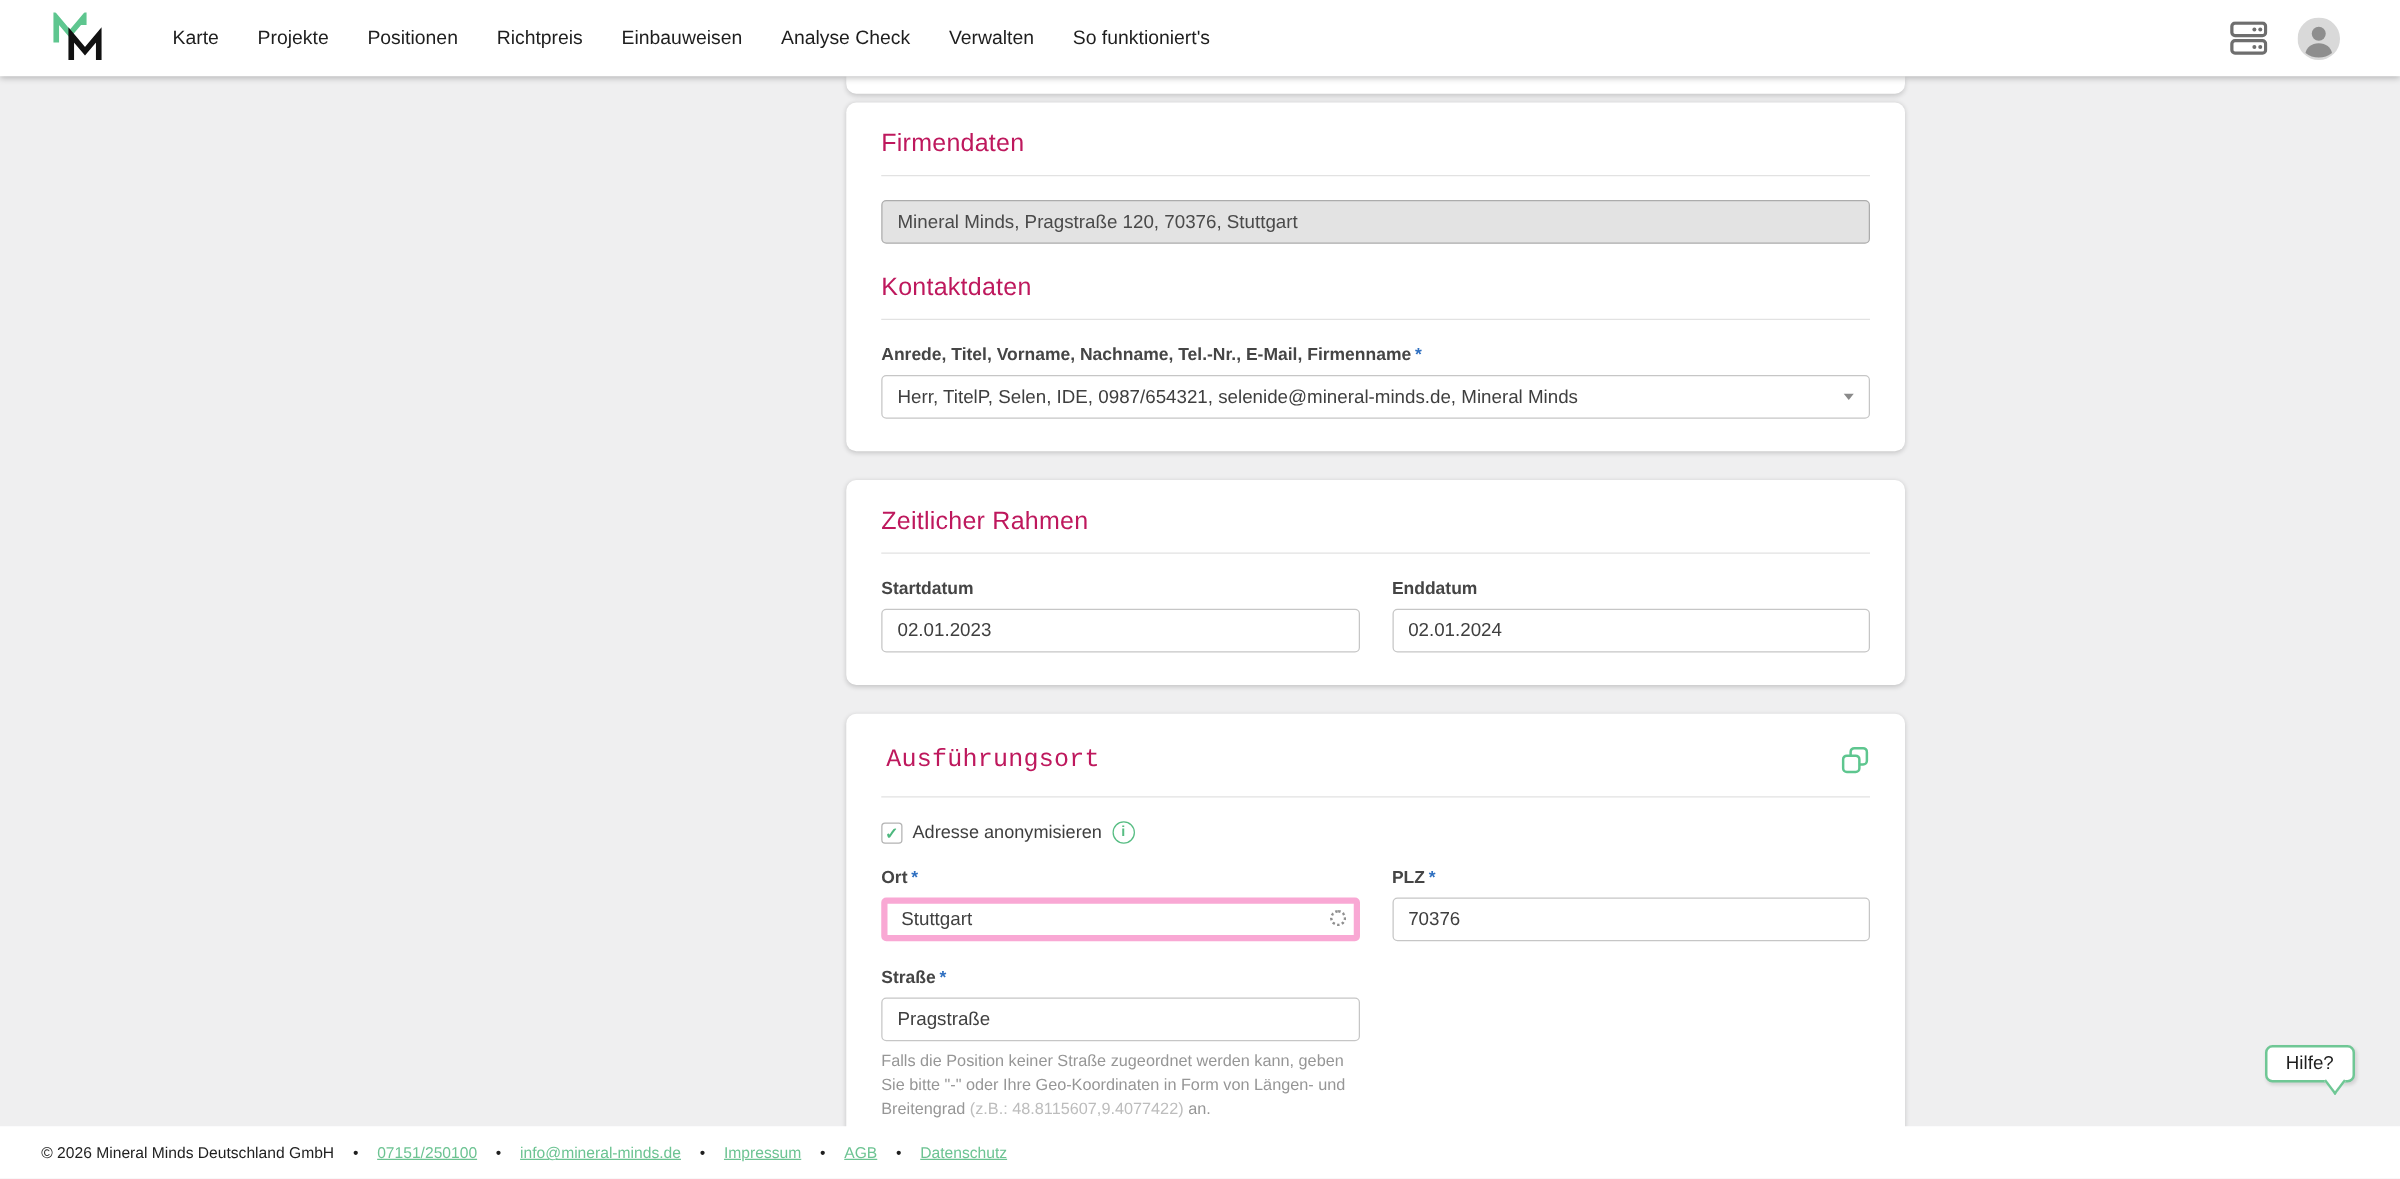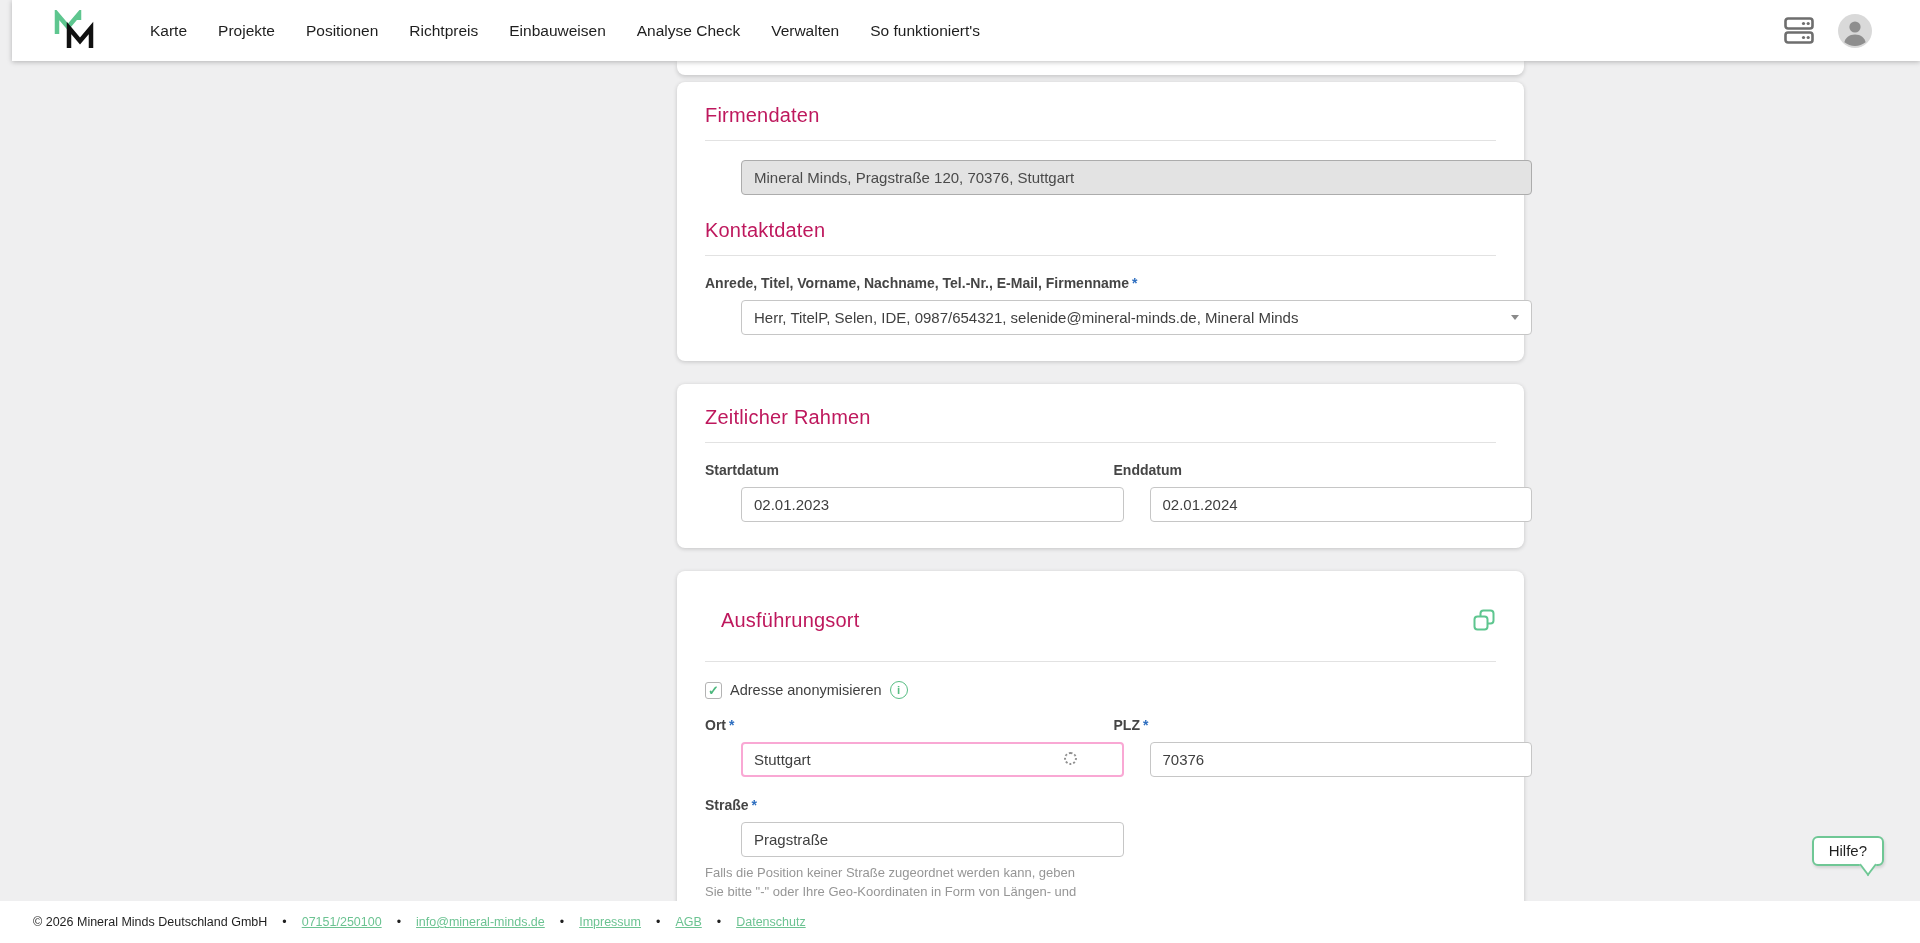--- a/index.html
+++ b/index.html
@@ -8,21 +8,21 @@
     width:1920px; height:943px;
     background:#efeff0;
     font-family:"Liberation Sans", sans-serif;
     overflow:hidden;
     position:relative;
     color:#3d3d3d;
   }
 
   
   .navbar {
-    position:absolute; top:0; left:12px; right:0; height:61px;
+    position:absolute; top:0; left:0; right:0; height:61px;
     background:#ffffff;
     box-shadow:0 1px 5px rgba(0,0,0,.25);
     display:flex; align-items:center;
     z-index:40;
   }
   .logo { margin-left:40px; display:flex; align-items:center; }
   .nav-items { display:flex; margin-left:54px; gap:31px; }
   .nav-item {
     font-size:15.5px; font-weight:500; color:#1e1e1e;
     cursor:pointer; white-space:nowrap;
@@ -48,53 +48,53 @@
   .divider { border:none; border-top:1px solid #e2e2e2; margin:0 0 19px; }
   .field-label {
     display:block; font-size:14px; font-weight:700; color:#454545; margin-bottom:9px;
   }
   .req { color:#2e6fc0; margin-left:3px; font-weight:700; }
   .text-input, .select-box {
     width:100%; height:35px;
     border:1px solid #c6c6c6; border-radius:4px;
     background:#fff; color:#3f3f3f;
     font-size:15px; font-family:"Liberation Sans", sans-serif;
-    padding:0 12px; outline:none;margin-left:36px;
+    padding:0 12px; outline:none;
   }
   .input-disabled { background:#e3e3e3; border-color:#acacac; color:#4a4a4a; }
   .select-box {
     display:flex; align-items:center; justify-content:space-between; cursor:pointer;
   }
   .caret {
     width:0; height:0; margin-left:10px; flex:none;
     border-left:4px solid transparent; border-right:4px solid transparent;
     border-top:5px solid #8a8a8a;
   }
   .subsection-gap { height:24px; }
   .grid2 { display:grid; grid-template-columns:1fr 1fr; column-gap:26px; row-gap:20px; }
 
   
   .card-head { display:flex; align-items:center; justify-content:space-between; margin-bottom:13px; }
-  .card-head h2 { margin:16px; }
+  .card-head h2 { margin:4px;font-family:Liberation Mono, monospace; }
   .checkbox-row { display:flex; align-items:center; margin:0 0 18px; }
   .checkbox {
     width:17px; height:17px; border:1px solid #b3b3b3; border-radius:3px;
     background:#fff; color:#4db87e; font-size:13px; line-height:15px;
     text-align:center; font-weight:700; cursor:pointer; flex:none;
   }
   .checkbox-label { font-size:14.5px; color:#3f3f3f; margin:0 8px 0 8px; }
   .info-icon {
     width:18px; height:18px; border-radius:50%;
     border:1.5px solid #57bd83; color:#57bd83;
     font-size:11.5px; font-weight:700;
     display:flex; align-items:center; justify-content:center;
     cursor:pointer; flex:none;
   }
   .input-wrap { position:relative; }
-  .input-focused { border:2px solid #f9a8d4; padding:12px 11px; }
+  .input-focused { border:5px solid #f9a8d4; padding:12px 11px; }
   .spinner {
     position:absolute; right:11px; top:50%; margin-top:-8px;
     width:13px; height:13px;
     border:2px dotted #8f8f8f; border-radius:50%;
   }
   .hint { font-size:13px; color:#969696; line-height:1.45; margin-top:7px; }
   .hint .hint-example { color:#bdbdbd; }
 
   
   .help-btn {

